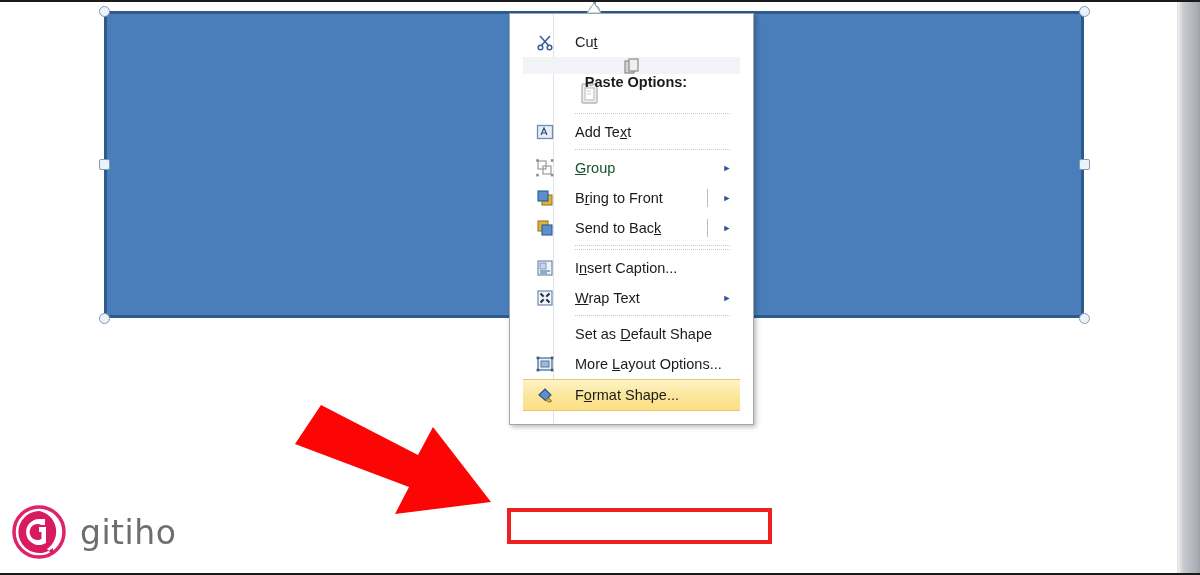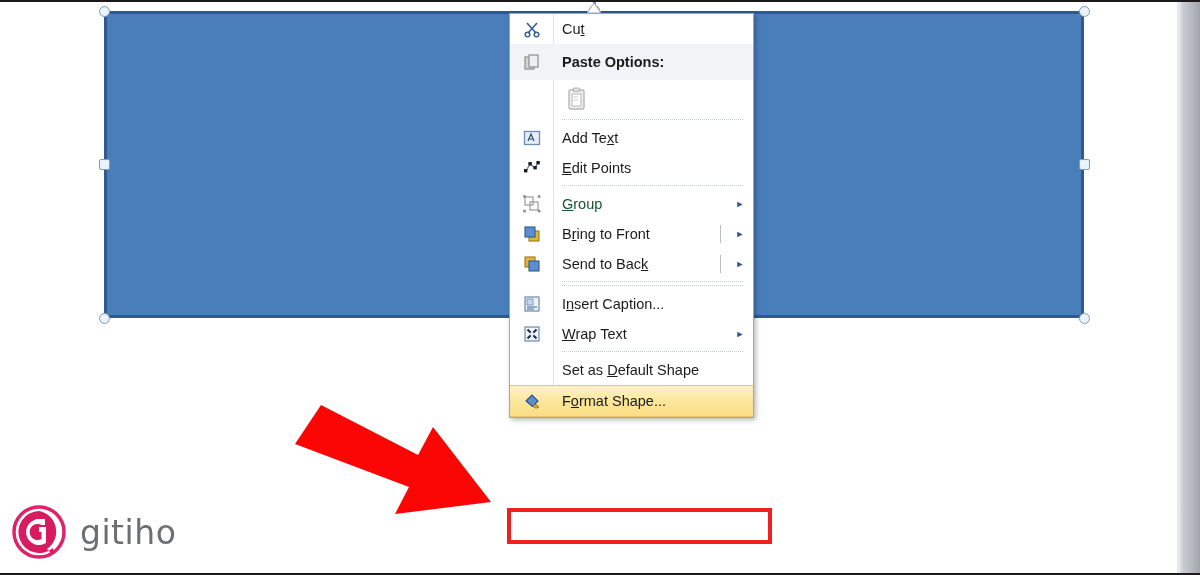--- a/index.html
+++ b/index.html
@@ -163,21 +163,21 @@
     top: 0;
     bottom: 0;
     width: 43px;
     background: #ffffff;
     border-right: 1px solid #dfe3e8;
   }
 
   .menu-list {
     position: relative;
     padding: 0;
-    margin: 0;
+    margin: 13px;
     list-style: none;
   }
 
   .mi {
     position: relative;
     display: flex;
     align-items: center;
     height: 30px;
     padding: 0 0 0 0;
     cursor: default;
@@ -195,21 +195,22 @@
     padding-left: 9px;
     white-space: nowrap;
     font-size: 14.5px;
     line-height: 1;
   }
   .mi .lbl u { text-decoration: underline; }
 
   .mi.disabled .lbl { color: #14532d; }
   .mi.header {
     background: #f1f3f6;
-    height: 36px;
+    height: 17px;
+    flex-direction: column;
   }
   .mi.header .lbl { font-weight: bold; }
 
   .mi.highlight {
     background: linear-gradient(to bottom, #fdf3c8 0%, #fbe69a 52%, #fcdf86 100%);
     border-top: 1px solid #e8c66a;
     border-bottom: 1px solid #e8c66a;
     justify-content: flex-end;
   }
 
@@ -347,33 +348,20 @@
         <li class="mi">
           <span class="ico">
             <svg class="icon-svg" width="18" height="18" viewBox="0 0 18 18">
               <rect x="1.5" y="2.5" width="15" height="13" fill="#e7eef8" stroke="#6f8db3" stroke-width="1.3"></rect>
               <path d="M5 12 L8 5 L11 12 M6 10 H10" stroke="#2a4a78" stroke-width="1.2" fill="none"></path>
             </svg>
           </span>
           <span class="lbl">Add Te<u>x</u>t</span>
           <span class="submenu-arrow"></span>
         </li>
-        <li class="mi">
-          <span class="ico">
-            <svg class="icon-svg" width="18" height="18" viewBox="0 0 18 18">
-              <path d="M3 12 L7 5 L12 9 L15 4" fill="none" stroke="#5b82b5" stroke-width="1.4"></path>
-              <rect x="1" y="10" width="3.4" height="3.4" fill="#1b1b1b"></rect>
-              <rect x="5.4" y="3" width="3.4" height="3.4" fill="#1b1b1b"></rect>
-              <rect x="10.4" y="7" width="3.4" height="3.4" fill="#1b1b1b"></rect>
-              <rect x="13.4" y="2" width="3.4" height="3.4" fill="#1b1b1b"></rect>
-            </svg>
-          </span>
-          <span class="lbl"><u>E</u>dit Points</span>
-          <span class="submenu-arrow"></span>
-        </li>
         <li class="sep"></li>
         <li class="mi disabled">
           <span class="ico">
             <svg class="icon-svg" width="18" height="18" viewBox="0 0 18 18">
               <rect x="2" y="2" width="8" height="8" fill="none" stroke="#9a9a9a" stroke-width="1.2"></rect>
               <rect x="7" y="7" width="8" height="8" fill="none" stroke="#9a9a9a" stroke-width="1.2"></rect>
               <rect x="0.2" y="0.2" width="2.6" height="2.6" fill="#8d8d8d"></rect>
               <rect x="14.8" y="0.2" width="2.6" height="2.6" fill="#8d8d8d"></rect>
               <rect x="0.2" y="14.8" width="2.6" height="2.6" fill="#8d8d8d"></rect>
               <rect x="14.8" y="14.8" width="2.6" height="2.6" fill="#8d8d8d"></rect>
@@ -430,20 +418,34 @@
           <span class="lbl"><u>W</u>rap Text</span>
           <span class="vbar hidden"></span>
           <span class="submenu-arrow">►</span>
         </li>
         <li class="sep"></li>
         <li class="mi">
           <span class="ico"></span>
           <span class="lbl">Set as <u>D</u>efault Shape</span>
           <span class="submenu-arrow"></span>
         </li>
+        <li class="mi">
+          <span class="ico">
+            <svg class="icon-svg" width="18" height="18" viewBox="0 0 18 18">
+              <rect x="2" y="3" width="14" height="12" fill="#eaf0f8" stroke="#4a6d9a" stroke-width="1.3"></rect>
+              <rect x="5" y="6" width="8" height="6" fill="#9fb9da" stroke="#4a6d9a" stroke-width="0.9"></rect>
+              <rect x="0.6" y="1.6" width="2.6" height="2.6" fill="#37587f"></rect>
+              <rect x="14.8" y="1.6" width="2.6" height="2.6" fill="#37587f"></rect>
+              <rect x="0.6" y="13.8" width="2.6" height="2.6" fill="#37587f"></rect>
+              <rect x="14.8" y="13.8" width="2.6" height="2.6" fill="#37587f"></rect>
+            </svg>
+          </span>
+          <span class="lbl">More <u>L</u>ayout Options...</span>
+          <span class="submenu-arrow"></span>
+        </li>
         <li class="mi highlight">
           <span class="ico">
             <svg class="icon-svg" width="18" height="18" viewBox="0 0 18 18">
               <path d="M3 9 L9 3 L15 9 L9.5 14.5 Z" fill="#5b8fd0" stroke="#27507f" stroke-width="1.1"></path>
               <path d="M10 13 C13 12 15 13 15.5 15.5 C13.5 16.5 11.5 16 10.5 14.8 Z" fill="#d9b13a" stroke="#8e6f17" stroke-width="0.9"></path>
             </svg>
           </span>
           <span class="lbl">F<u>o</u>rmat Shape...</span>
           <span class="submenu-arrow"></span>
         </li>

